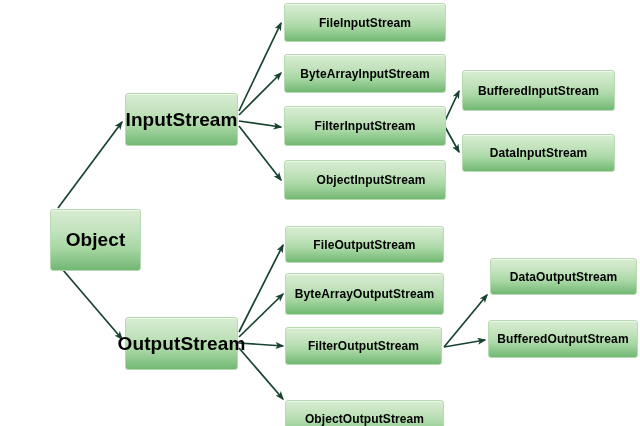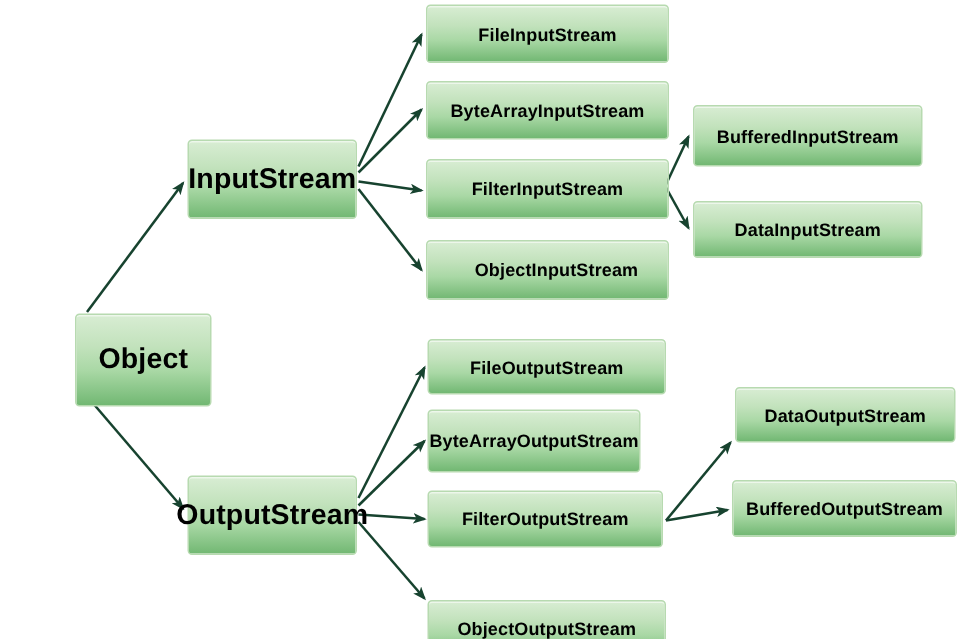--- a/index.html
+++ b/index.html
@@ -100,21 +100,21 @@
     </div>
     <div class="node" style="left: 462px; top: 70px; width: 153px; height: 41px;">
       <span>BufferedInputStream</span>
     </div>
     <div class="node" style="left: 462px; top: 134px; width: 153px; height: 38px;">
       <span>DataInputStream</span>
     </div>
     <div class="node" style="left: 285px; top: 226px; width: 159px; height: 37px;">
       <span>FileOutputStream</span>
     </div>
-    <div class="node" style="left: 285px; top: 273px; width: 142px; height: 42px;">
+    <div class="node" style="left: 285px; top: 273px; width: 159px; height: 42px;">
       <span>ByteArrayOutputStream</span>
     </div>
     <div class="node" style="left: 285px; top: 327px; width: 157px; height: 38px;">
       <span>FilterOutputStream</span>
     </div>
     <div class="node" style="left: 285px; top: 400px; width: 159px; height: 38px;">
       <span>ObjectOutputStream</span>
     </div>
     <div class="node" style="left: 490px; top: 258px; width: 147px; height: 37px;">
       <span>DataOutputStream</span>

